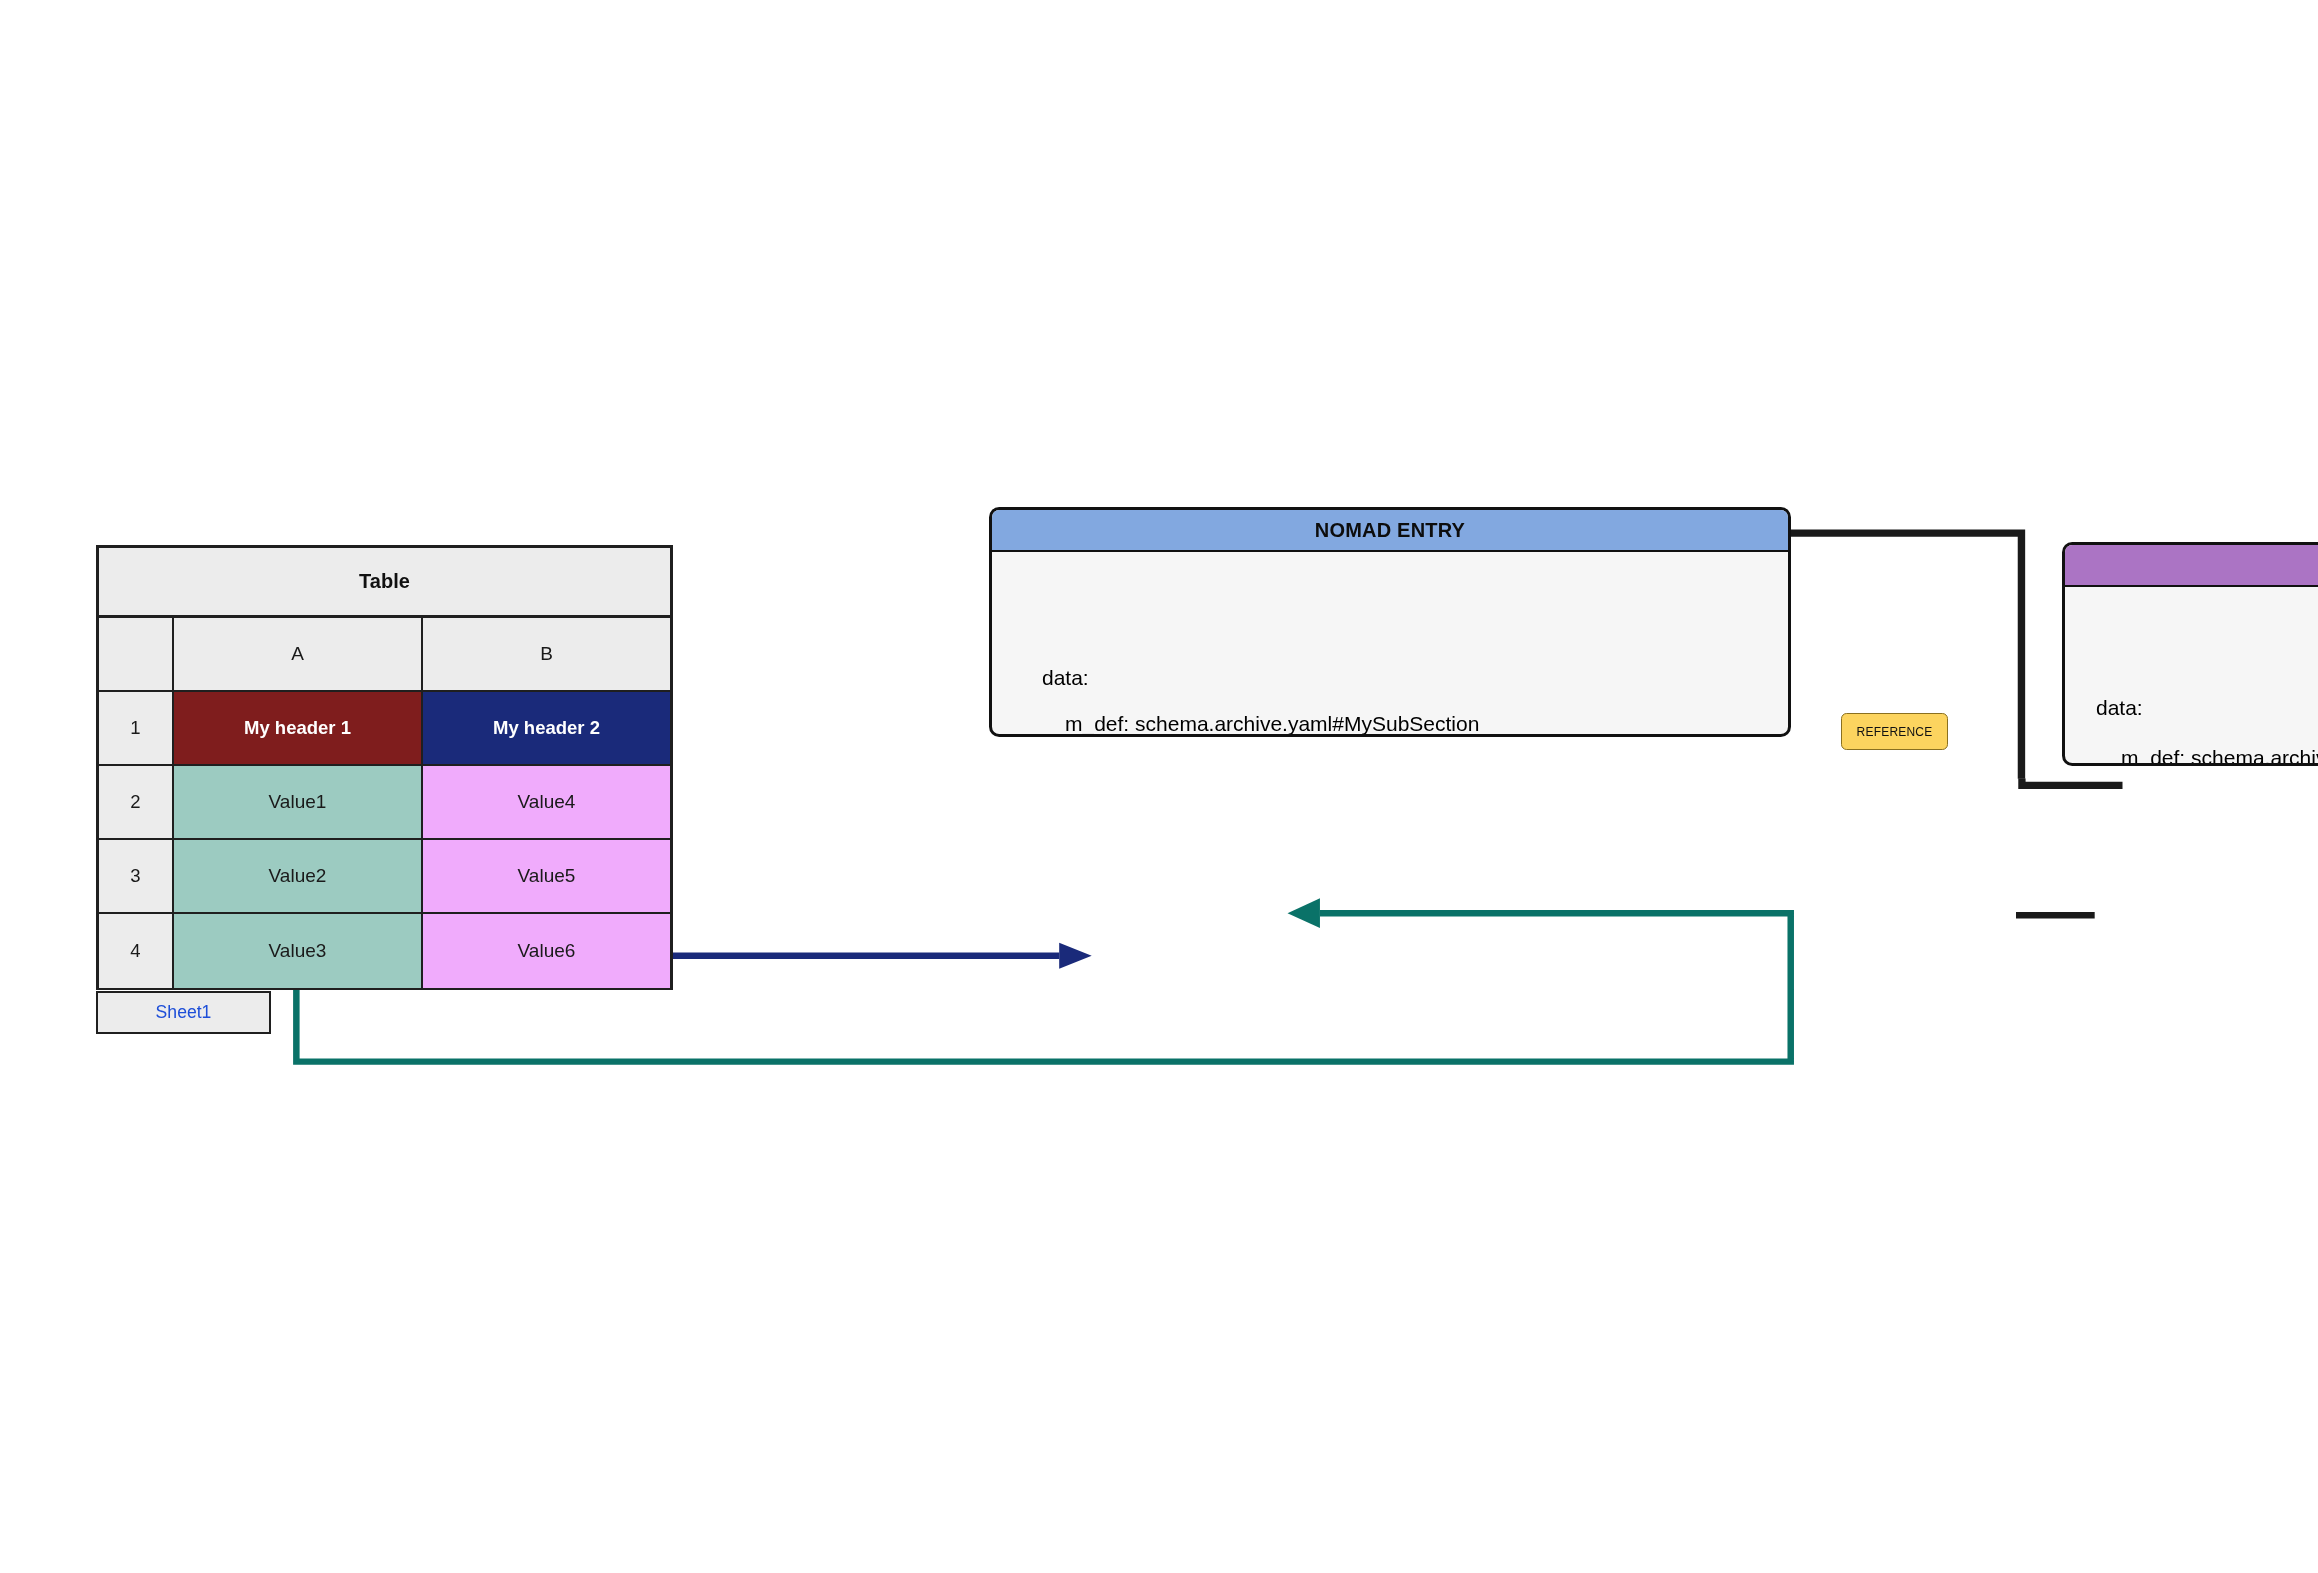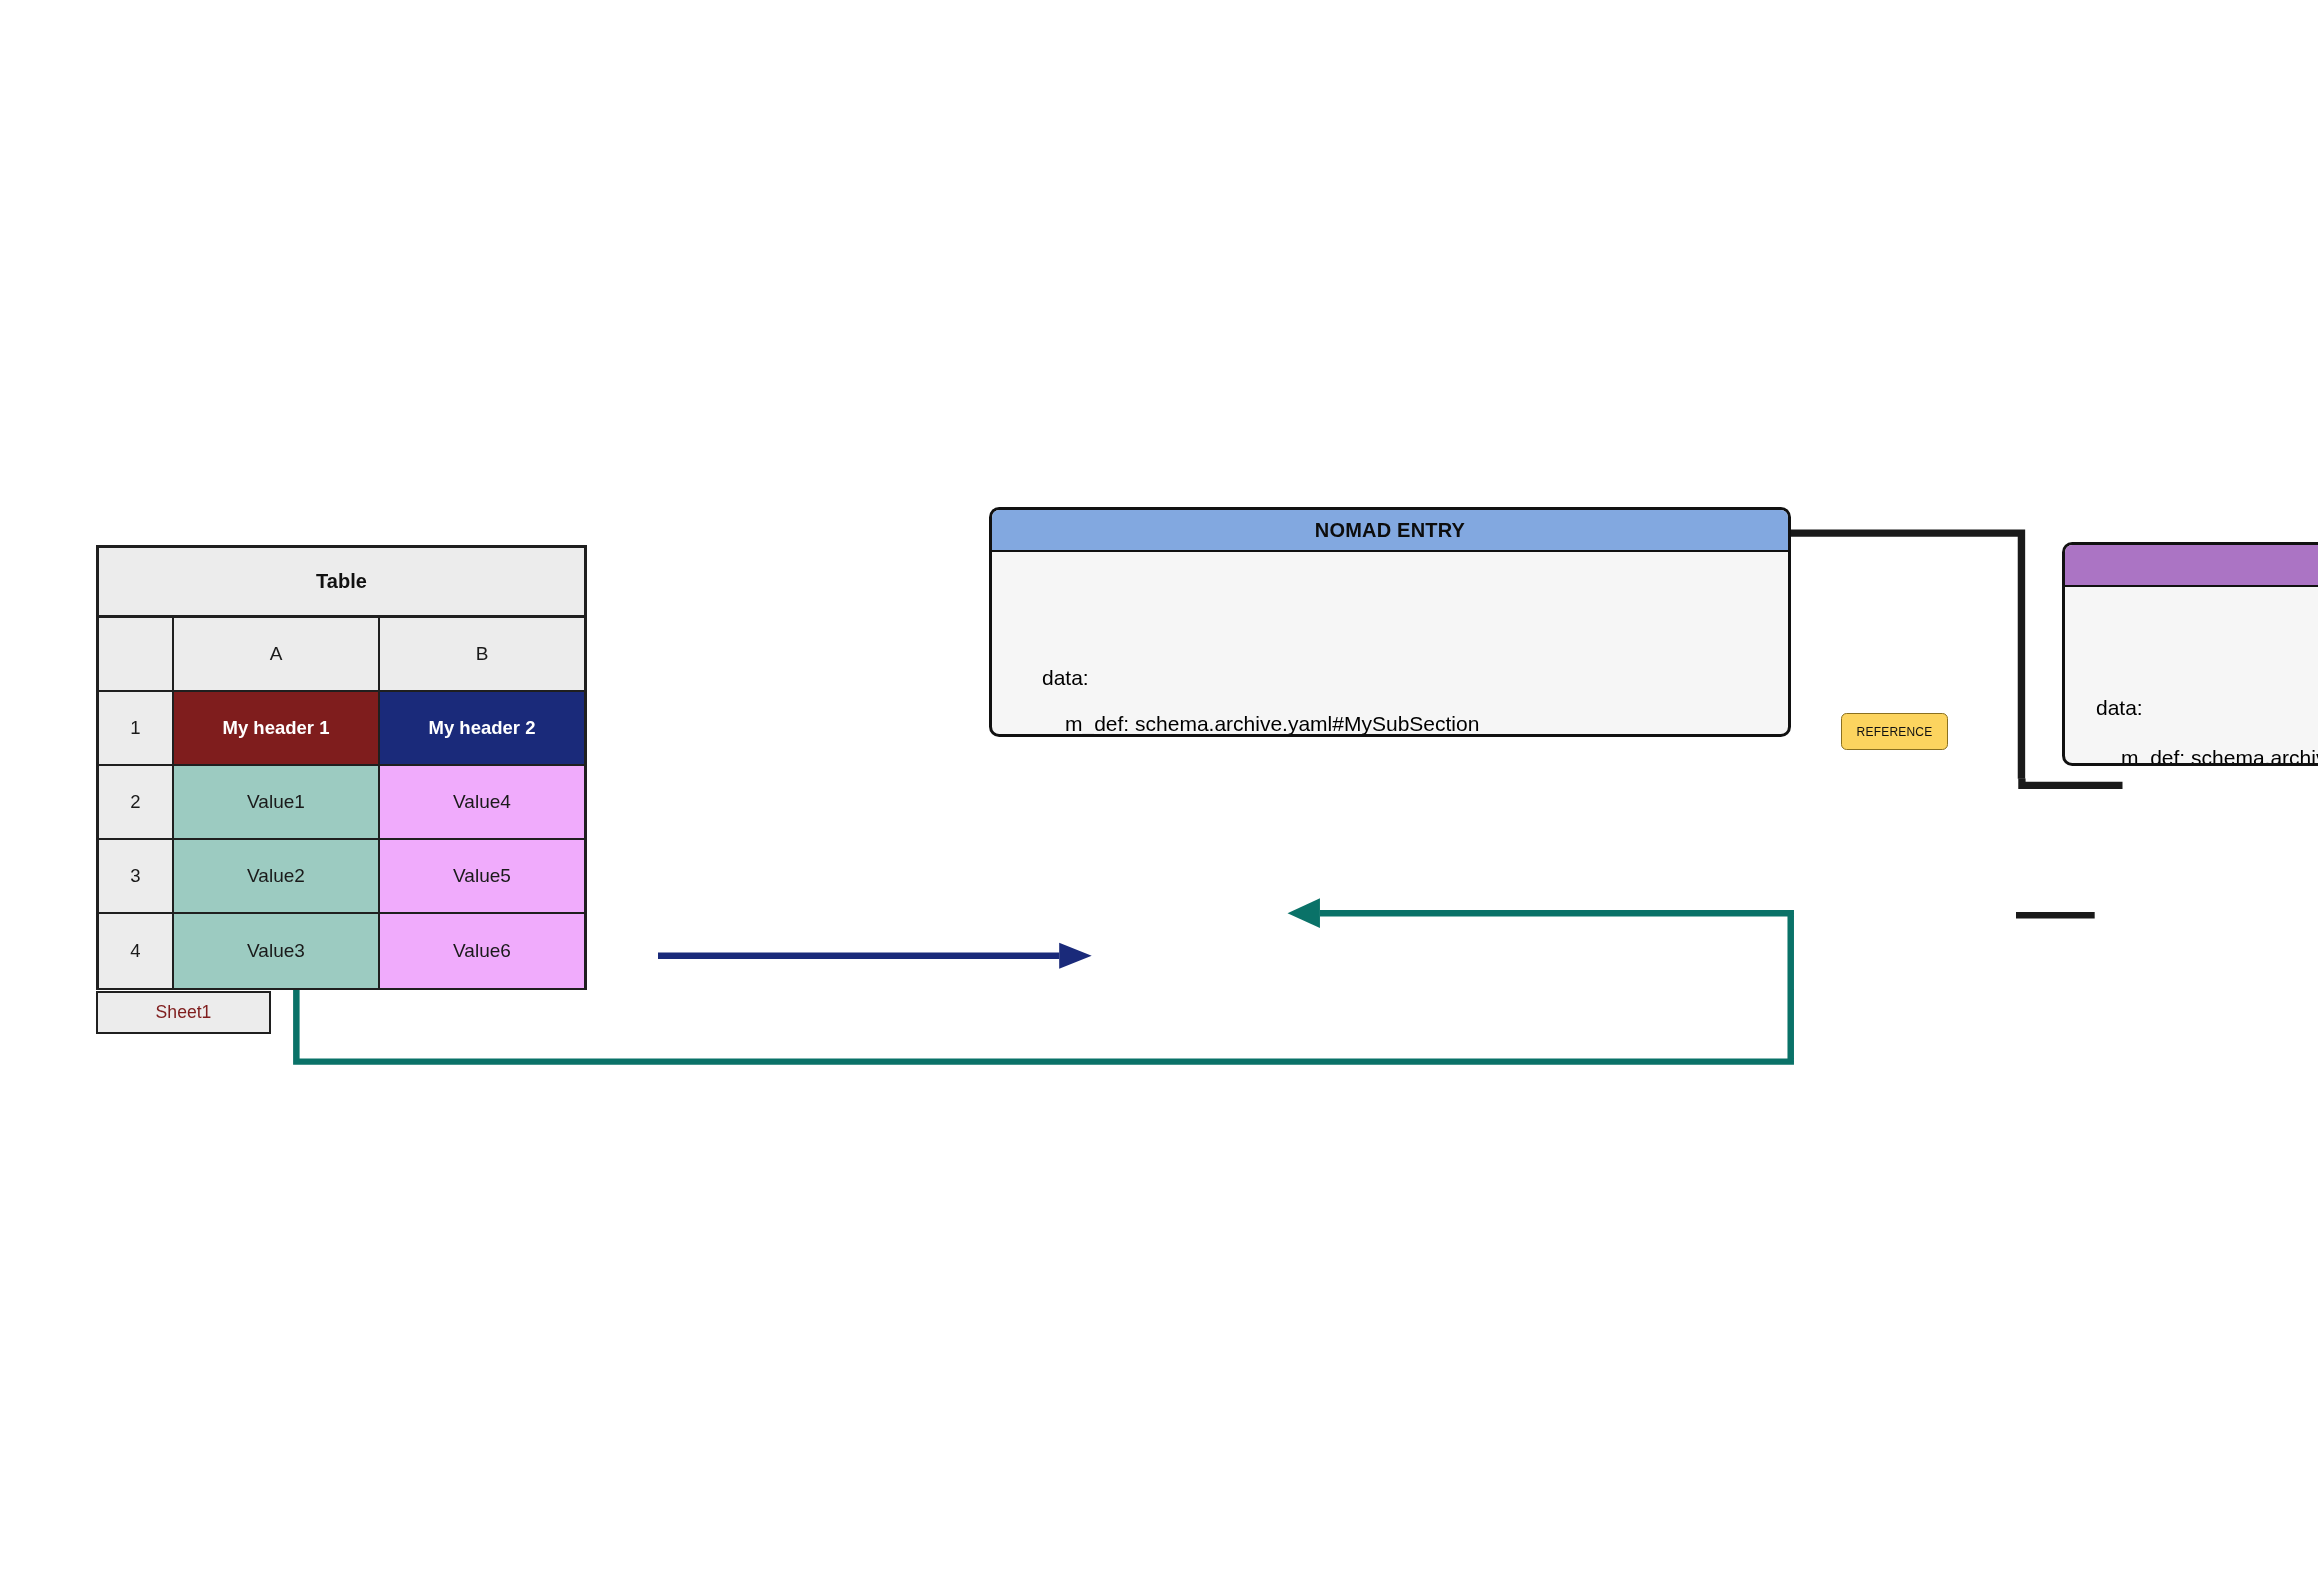--- a/index.html
+++ b/index.html
@@ -2,21 +2,21 @@
 <html style="font-size:7.4px"><head>
 <meta charset="utf-8">
 <style>
   * { box-sizing: border-box; margin: 0; padding: 0; }
   html, body { width: 2798px; height: 1573px; background: #ffffff; }
   body { font-family: "Liberation Sans", sans-serif; position: relative; overflow: hidden; }
 
   .stage { position: absolute; left: 0; top: 0; width: 2798px; height: 1573px; }
 
   
-  .sheet { position: absolute; left: 96px; top: 545px; width: 491px; height: 445px;
+  .sheet { position: absolute; left: 96px; top: 545px; width: 577px; height: 445px;
            border: 3.2px solid #1f1f1f; background: #ececec; }
   .sheet-title { position: absolute; left: 0; top: 0; width: 100%; height: 70px;
                  display: flex; align-items: center; justify-content: center;
                  background: #ececec; border-bottom: 3.2px solid #1f1f1f;
                  font-size: 20px; font-weight: bold; color: #111; }
   .sheet-grid { position: absolute; left: 0; top: 70px; width: 100%; height: 371px; }
   .srow { display: flex; width: 100%; height: 74px; }
   .srow.colhdr { height: 74px; }
   .scell { display: flex; align-items: center; justify-content: center;
            font-size: 19px; color: #1a1a1a; border-right: 2.8px solid #1f1f1f;
@@ -26,21 +26,21 @@
   .scell.cB { flex: 1 1 0; border-right: none; }
   .srow:last-child .scell { border-bottom: none; }
   .scell.hdr-green { background: #7f1d1d; color: #ffffff; font-weight: bold; font-size: 18.5px; }
   .scell.hdr-navy  { background: #1a2a7a; color: #ffffff; font-weight: bold; font-size: 18.5px; }
   .scell.val-green { background: #9ccbc1; }
   .scell.val-blue  { background: #f0abfc; }
 
   .sheet-tab { position: absolute; left: 96px; top: 991px; width: 175px; height: 43px;
                background: #ececec; border: 2.3px solid #1f1f1f;
                display: flex; align-items: center; justify-content: center;
-               font-size: 17.6px; color: #7f1d1d; }
+               font-size: 17.6px; color: #1d4ed8; }
 
   
   .card { position: absolute; background: #f6f6f6; border: 3.2px solid #111111;
           border-radius: 10.2px; overflow: hidden; margin-left: 46px; }
   .card-head { height: 42px; display: flex; align-items: center; justify-content: center;
                font-size: 20px; font-weight: bold; color: #0d0d0d;
                border-bottom: 2.8px solid #111111; letter-spacing: 0.2px; }
   .card-body { position: relative; width: 100%; }
   .yml { position: absolute; font-size: 21px; color: #000000; white-space: nowrap;
          line-height: 1; }

